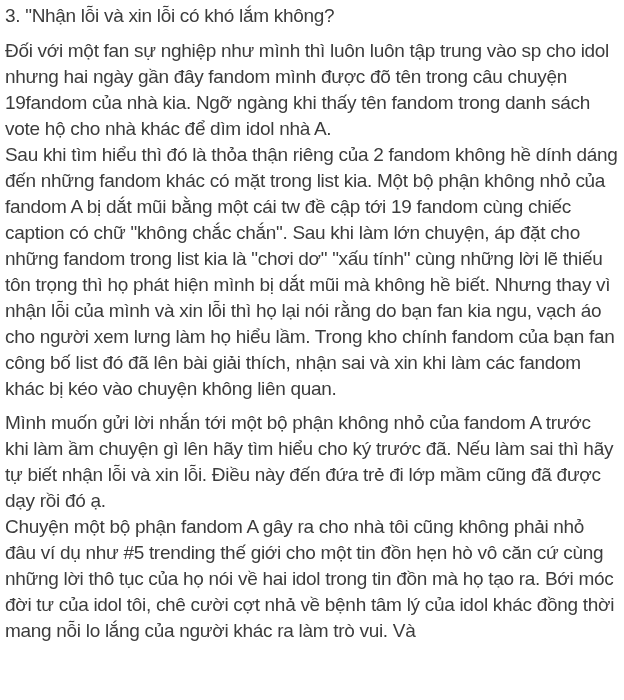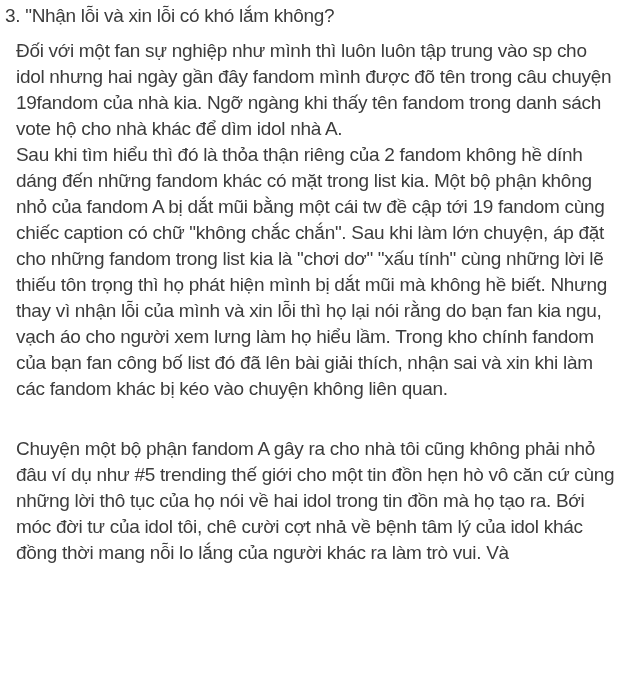--- a/index.html
+++ b/index.html
@@ -14,36 +14,36 @@
     padding: 3px 6px 0 5px;
     background: #ffffff;
     overflow: hidden;
     font-family: "Liberation Sans", "DejaVu Sans", sans-serif;
     font-size: 19px;
     line-height: 26px;
     color: #3c3c3c;
     letter-spacing: -0.3px;
   }
   .para {
-    margin: 0 0 8px 11px;
+    margin: 0 0 8px 0;
   }
   .heading {
     margin: 0 0 9px 0;
     font-weight: normal;
   }
 </style>
 </head>
 <body>
 
 <div class="page">
   <p class="heading">3. "Nhận lỗi và xin lỗi có khó lắm không?</p>
 
   <p class="para">
     <span>Đối với một fan sự nghiệp như mình thì luôn luôn tập trung vào sp cho idol nhưng hai ngày gần đây fandom mình được đõ tên trong câu chuyện 19fandom của nhà kia. Ngỡ ngàng khi thấy tên fandom trong danh sách vote hộ cho nhà khác để dìm idol nhà A.</span><br>
     <span>Sau khi tìm hiểu thì đó là thỏa thận riêng của 2 fandom không hề dính dáng đến những fandom khác có mặt trong list kia. Một bộ phận không nhỏ của fandom A bị dắt mũi bằng một cái tw đề cập tới 19 fandom cùng chiếc caption có chữ "không chắc chắn". Sau khi làm lớn chuyện, áp đặt cho những fandom trong list kia là "chơi dơ" "xấu tính" cùng những lời lẽ thiếu tôn trọng thì họ phát hiện mình bị dắt mũi mà không hề biết. Nhưng thay vì nhận lỗi của mình và xin lỗi thì họ lại nói rằng do bạn fan kia ngu, vạch áo cho người xem lưng làm họ hiểu lầm. Trong kho chính fandom của bạn fan công bố list đó đã lên bài giải thích, nhận sai và xin khi làm các fandom khác bị kéo vào chuyện không liên quan.</span>
   </p>
 
 
   <p class="para">
-    <br>
+    <span>Mình muốn gửi lời nhắn tới một bộ phận không nhỏ của fandom A trước khi làm ầm chuyện gì lên hãy tìm hiểu cho ký trước đã. Nếu làm sai thì hãy tự biết nhận lỗi và xin lỗi. Điều này đến đứa trẻ đi lớp mầm cũng đã được dạy rồi đó ạ.</span><br>
     <span>Chuyện một bộ phận fandom A gây ra cho nhà tôi cũng không phải nhỏ đâu ví dụ như #5 trending thế giới cho một tin đồn hẹn hò vô căn cứ cùng những lời thô tục của họ nói về hai idol trong tin đồn mà họ tạo ra. Bới móc đời tư của idol tôi, chê cười cợt nhả về bệnh tâm lý của idol khác đồng thời mang nỗi lo lắng của người khác ra làm trò vui. Và</span>
   </p>
 </div>
 
 </body></html>

